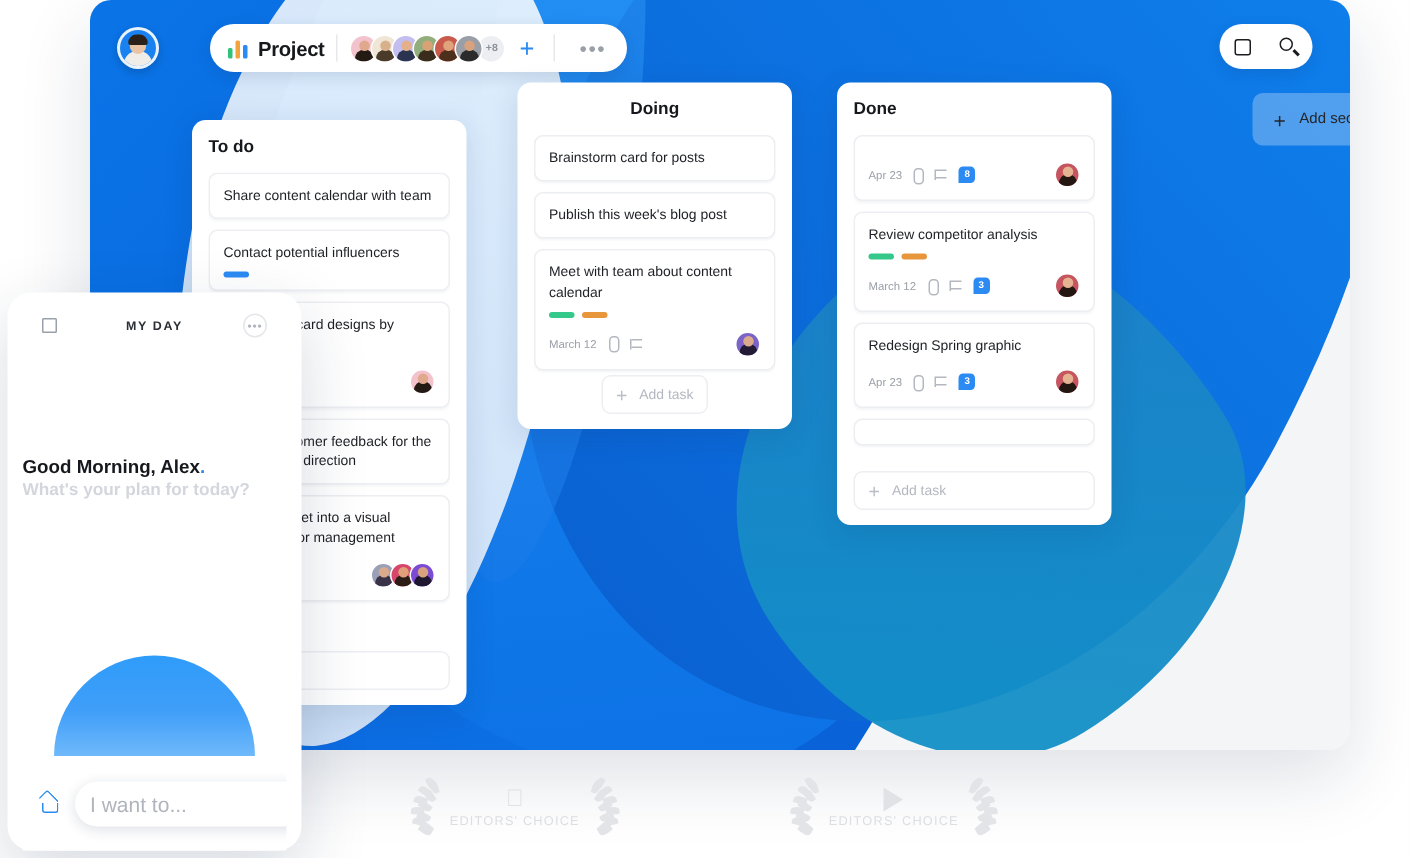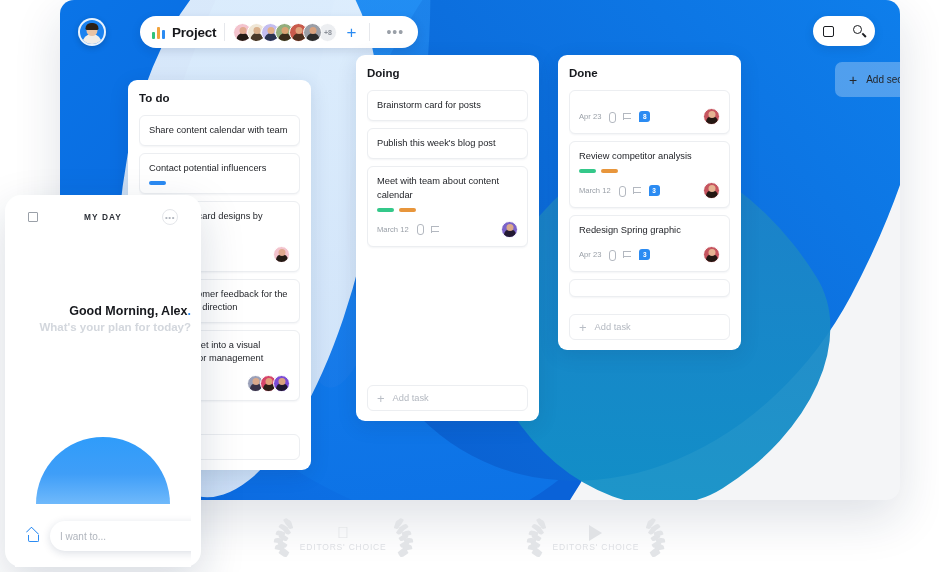--- a/index.html
+++ b/index.html
@@ -262,21 +262,21 @@
     position:absolute; left:0; right:0; text-align:center;
     font-size: 8.3px; font-weight:bold; color:#2b2f36; letter-spacing: 1.1px;
   }
   #phone-menu-btn {
     margin-left:auto; width:16px; height:16px; border-radius:50%;
     border: 1px solid #e4e6ea; color:#b0b5bd; font-size:8px;
     display:flex; align-items:center; justify-content:center; letter-spacing:.5px;
     background:#fff; cursor:pointer; z-index:2;
   }
   #phone-greeting-wrap {
-    position: absolute; left:0; right:0; top: 104px; text-align:right;
+    position: absolute; left:0; right:0; top: 104px; text-align:left;
   }
   #phone-greeting {
     font-size: 12.5px; font-weight:bold; color:#16181d;
   }
   #phone-greeting .dot { color:#2b8bf2; }
   #phone-subtitle {
     font-size: 11.5px; font-weight:bold; color:#d3d7dd; margin-top: 3px;
   }
   #phone-sun {
     position:absolute; left:50%; bottom: 63px;
@@ -303,21 +303,21 @@
     border:1.5px solid #2b8bf2; border-top:none; border-radius: 0 0 2px 2px;
   }
   #phone-input-wrap {
     flex:1; height: 30px; background:#fff;
     border-radius: 15px;
     box-shadow: 0 2px 9px rgba(20,40,80,.15);
     display:flex; align-items:center; padding: 0 10px;
   }
   #phone-input {
     flex:1; border:none; outline:none; background:transparent;
-    font-size: 10px; color:#5a6069;
+    font-size: 14px; color:#5a6069;
     font-family: "Liberation Sans", sans-serif;
   }
   #phone-input::placeholder { color:#b0b5bd; }
   #bulb-icon { width:12px; height:13px; position:relative; flex:none; }
   #bulb-icon .glass {
     position:absolute; left:1px; top:0; width:10px; height:10px;
     border: 1.3px solid #2b8bf2; border-radius: 50%;
   }
   #bulb-icon .base {
     position:absolute; left:3.5px; bottom:0; width:5px; height:1.3px; background:#2b8bf2;
@@ -462,21 +462,21 @@
                 <div class="f-head" style="background:#d9a27e"></div>
               </div>
             </div>
           </div>
         </div>
         <div class="add-task">
           <span class="pl">+</span>
           <span>Add task</span>
         </div>
       </div>
-      <div class="column" style="left: 296px; top: 55px; height: 366px;">
+      <div class="column" style="left: 285px; top: 55px; height: 231px; align-items: center;">
         <div class="col-title">Doing</div>
         <div class="col-body" style="overflow:hidden;flex:1">
           <div class="task-card">
             <div class="task-title">Brainstorm card for posts</div>
           </div>
           <div class="task-card">
             <div class="task-title">Publish this week's blog post</div>
           </div>
           <div class="task-card">
             <div class="task-title">Meet with team about content calendar</div>

